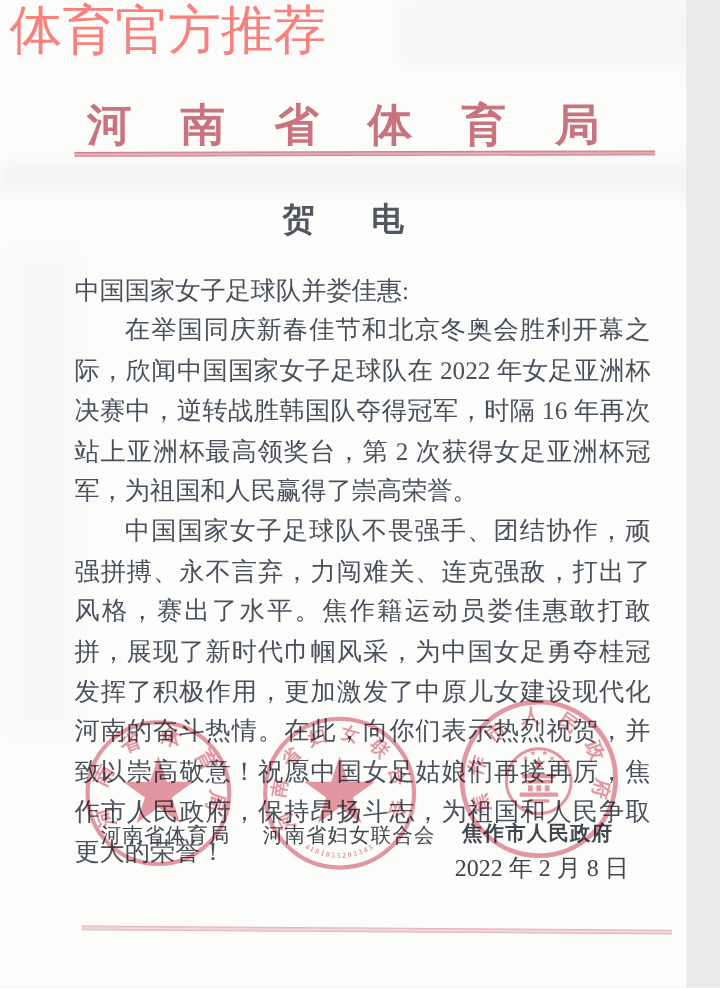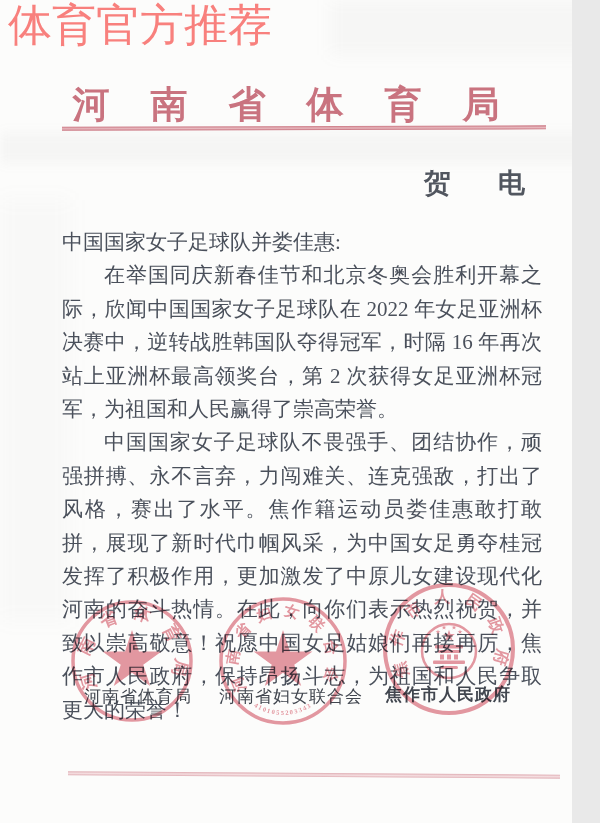--- a/index.html
+++ b/index.html
@@ -38,21 +38,21 @@
     white-space: nowrap;
   }
   .letterhead-line {
     position: absolute; left: 62px; top: 126px; width: 484px; height: 4px;
     background: linear-gradient(180deg,
       var(--header-red, #c9737f) 0%, #e8b9bf 55%, var(--header-red, #c9737f) 100%);
     transform: rotate(-0.15deg);
   }
   .doc-title {
     position: absolute; left: 0; top: 165px; width: 100%;
-    text-align: right;
+    text-align: center;
     font-size: 27px; font-weight: 600;
     color: #51565f;
     letter-spacing: 47px; padding-left: 47px; box-sizing: border-box;
   }
   .body-text {
     position: absolute; left: 62px; top: 226px; width: 480px;
     font-size: 21px; line-height: 33.4px;
     color: var(--ink, #4a505b);
     text-align: justify;
   }
@@ -104,20 +104,21 @@
 
   <div class="body-text">
     <p class="salutation">中国国家女子足球队并娄佳惠:</p>
     <p>在举国同庆新春佳节和北京冬奥会胜利开幕之际，欣闻中国国家女子足球队在 2022 年女足亚洲杯决赛中，逆转战胜韩国队夺得冠军，时隔 16 年再次站上亚洲杯最高领奖台，第 2 次获得女足亚洲杯冠军，为祖国和人民赢得了崇高荣誉。</p>
     <p>中国国家女子足球队不畏强手、团结协作，顽强拼搏、永不言弃，力闯难关、连克强敌，打出了风格，赛出了水平。焦作籍运动员娄佳惠敢打敢拼，展现了新时代巾帼风采，为中国女足勇夺桂冠发挥了积极作用，更加激发了中原儿女建设现代化河南的奋斗热情。在此，向你们表示热烈祝贺，并致以崇高敬意！祝愿中国女足姑娘们再接再厉，焦作市人民政府，保持昂扬斗志，为祖国和人民争取更大的荣誉！</p>
   </div>
 
   <div class="seal-label seal-label-1">河南省体育局</div>
   <div class="seal-label seal-label-2">河南省妇女联合会</div>
   <div class="seal-label seal-label-3">焦作市人民政府</div>
+  <div class="date-line">2022 年 2 月 8 日</div>
 
   <svg class="seal seal-1" viewBox="-66 -64 132 128">
     <defs>
       <path id="s1a" d="M -38.1,17.8 A 42 42 0 1 1 38.1,17.8"></path>
     </defs>
     <circle class="ring" cx="0" cy="0" r="59" stroke-width="3.5"></circle>
     <path class="star" transform="scale(3.1)" d="M0,-10 L2.245,-3.09 L9.511,-3.09 L3.633,1.18 L5.878,8.09 L0,3.82 L-5.878,8.09 L-3.633,1.18 L-9.511,-3.09 L-2.245,-3.09 Z"></path>
     <text font-size="17" letter-spacing="14" text-anchor="middle">
       <textPath href="#s1a" startOffset="50%">河南省体育局</textPath>
     </text>

